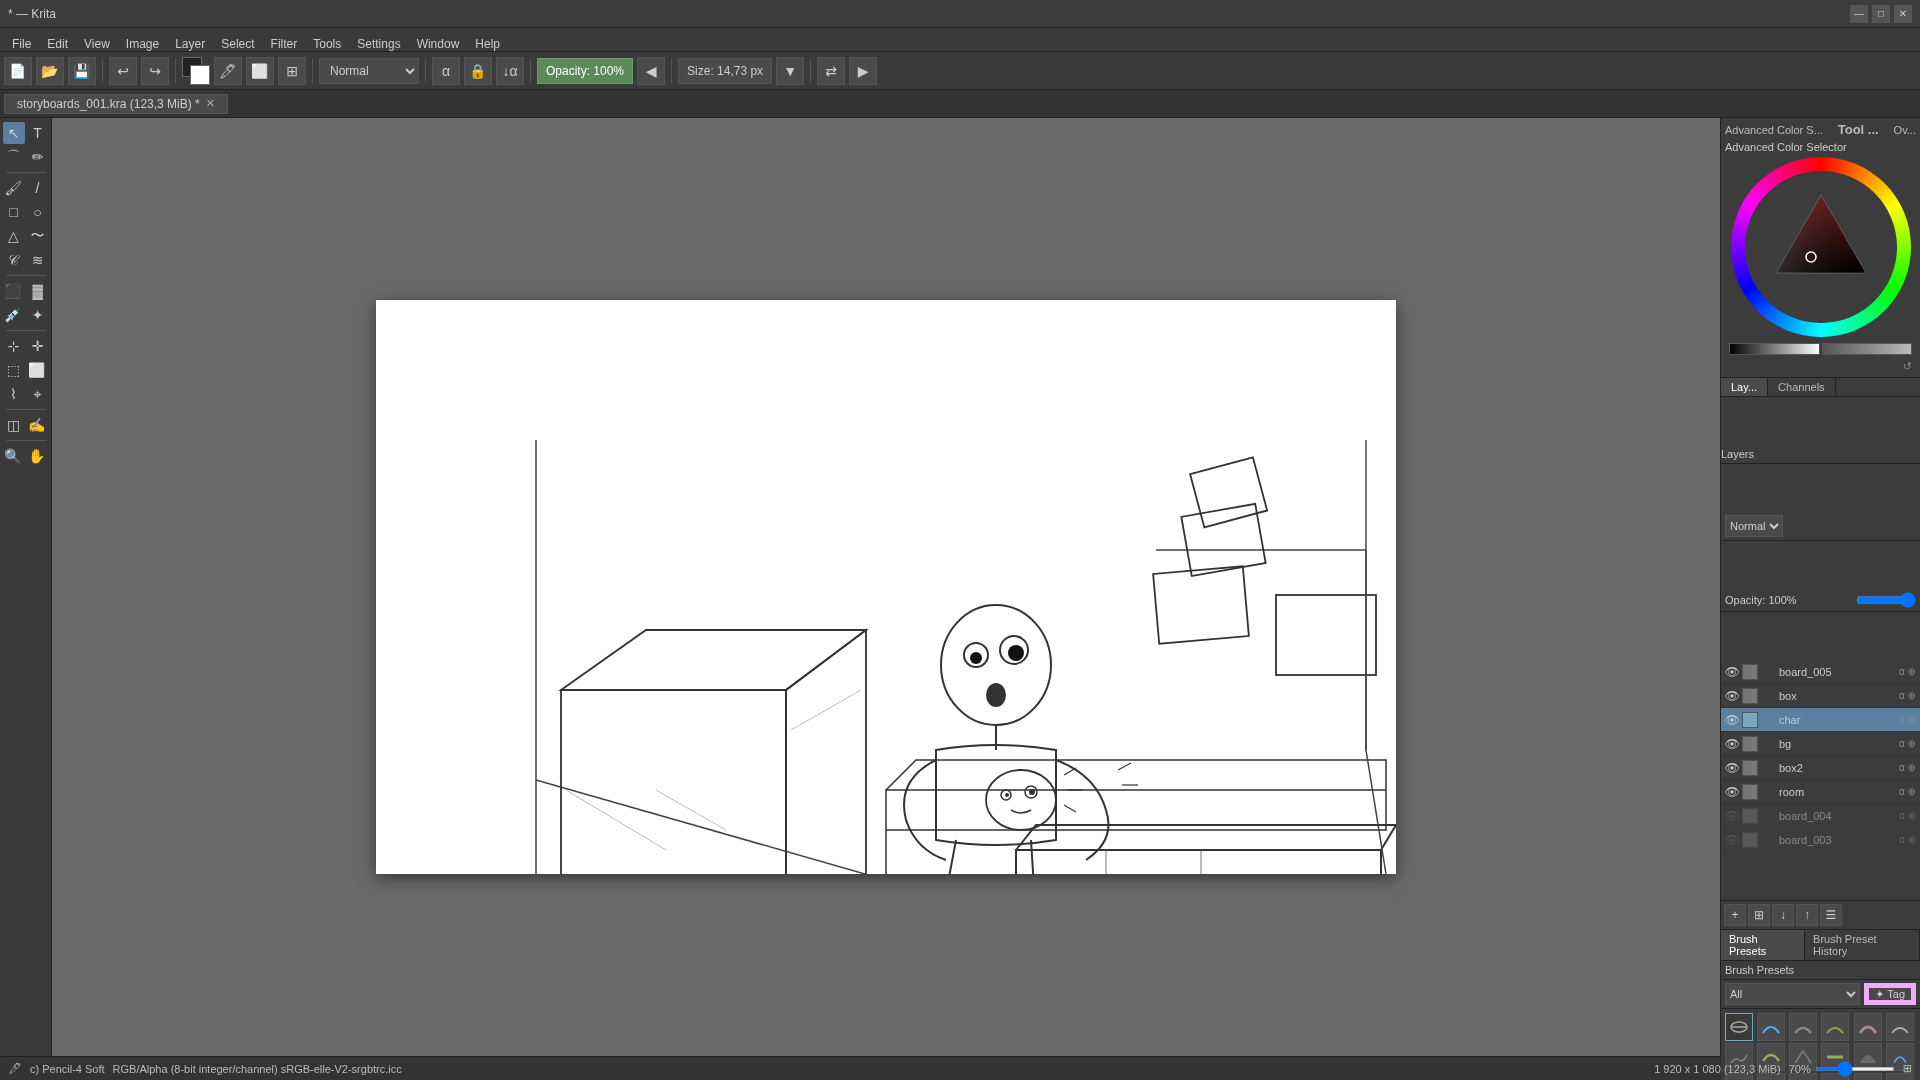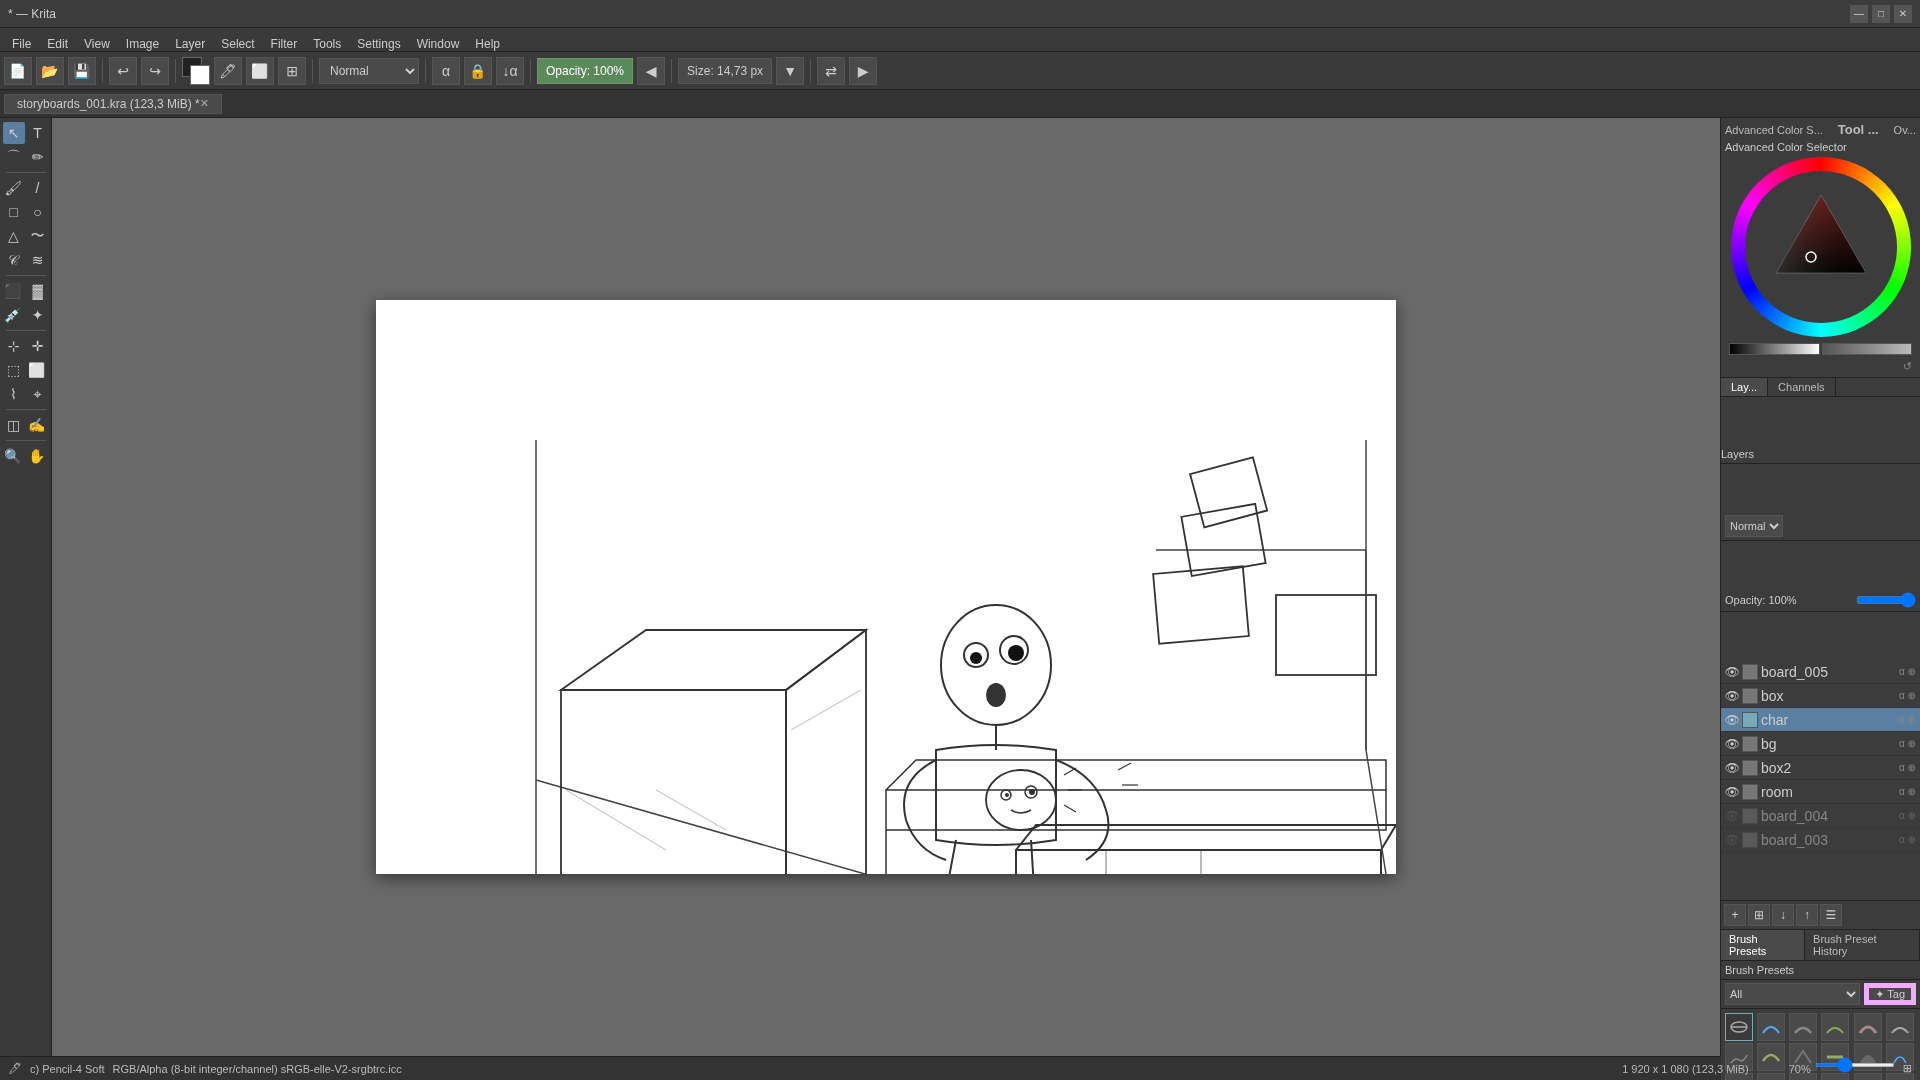--- a/index.html
+++ b/index.html
@@ -33,21 +33,21 @@
     #toolbar .tb-combo { height: 26px; background: #4a4a4a; border: 1px solid #555; color: #ccc; padding: 0 6px; font-size: 12px; min-width: 100px; }
     #toolbar .opacity-badge { background: #5a8a5a; color: #fff; padding: 2px 8px; font-size: 12px; border: 1px solid #6a9a6a; height: 26px; display: flex; align-items: center; }
     #toolbar .size-badge { background: #4a4a4a; border: 1px solid #555; color: #ccc; padding: 2px 8px; font-size: 12px; height: 26px; display: flex; align-items: center; }
 
     
     #doctab {
       width: 100%; height: 28px; background: #333;
       display: flex; align-items: center; padding: 0 4px;
       border-bottom: 1px solid #222;
     }
-    #doctab .tab { background: #4a4a4a; border: 1px solid #555; padding: 2px 12px; color: #ccc; font-size: 12px; display: flex; align-items: center; }
+    #doctab .tab { background: #4a4a4a; border: 1px solid #555; padding: 2px 12px; color: #ccc; font-size: 12px; display: flex; align-items: center; gap: 6px; }
     #doctab .tab .close-btn { cursor: pointer; color: #aaa; font-size: 11px; }
 
     
     #main-layout {
       width: 100%; height: calc(1080px - 28px - 24px - 38px - 28px - 24px);
       display: flex;
     }
 
     
     #toolbox {
@@ -121,21 +121,21 @@
     #layers-panel .layer-controls select { background: #4a4a4a; border: 1px solid #555; color: #ccc; font-size: 11px; height: 22px; }
     #layers-panel .opacity-control { display: flex; align-items: center; padding: 3px 4px; border-bottom: 1px solid #222; font-size: 11px; color: #ccc; }
     #layers-list { flex: 1; overflow-y: auto; }
     .layer-item {
       display: flex; align-items: center; height: 24px; padding: 0 4px; gap: 3px;
       border-bottom: 1px solid #333; cursor: pointer;
     }
     .layer-item.active { background: #5a7fa0; }
     .layer-vis { width: 14px; height: 14px; display: flex; align-items: center; justify-content: center; cursor: pointer; }
     .layer-icon { width: 16px; height: 16px; background: #777; border: 1px solid #555; font-size: 8px; }
-    .layer-name { font-size: 14px; color: #ccc; flex: 1; white-space: nowrap; overflow: hidden; }
+    .layer-name { font-size: 11px; color: #ccc; flex: 1; white-space: nowrap; overflow: hidden; margin-left: 18px; }
     .layer-actions { display: flex; gap: 2px; font-size: 10px; color: #888; }
     #layer-buttons { display: flex; padding: 3px; gap: 2px; border-top: 1px solid #222; }
     .layer-btn { width: 22px; height: 22px; background: #4a4a4a; border: 1px solid #555; color: #ccc; font-size: 12px; cursor: pointer; display: flex; align-items: center; justify-content: center; }
 
     
     #brush-panel {
       background: #3c3c3c; height: 220px; min-height: 220px;
       display: flex; flex-direction: column;
     }
     #brush-panel .brush-tabs { display: flex; border-bottom: 1px solid #222; }
@@ -151,21 +151,21 @@
     #brush-search input { flex: 1; background: #4a4a4a; border: 1px solid #555; color: #ccc; font-size: 11px; height: 22px; padding: 0 4px; }
 
     
     #statusbar {
       width: 100%; height: 24px; background: #333;
       display: flex; align-items: center; padding: 0 8px;
       border-top: 1px solid #222; justify-content: space-between;
     }
     #statusbar .status-left { display: flex; align-items: center; gap: 8px; color: #bbb; font-size: 11px; }
     #statusbar .status-right { display: flex; align-items: center; gap: 8px; color: #bbb; font-size: 11px; }
-    #statusbar .zoom-control { display: flex; align-items: flex-start; gap: 4px; margin-left: 32px; }
+    #statusbar .zoom-control { display: flex; align-items: center; gap: 4px; }
     #statusbar .zoom-slider { width: 80px; height: 4px; background: #555; }
 
     .color-wheel-svg { width: 100%; height: 100%; }
   </style>
 </head>
 <body>
 
 <div id="titlebar">
   <span>* — Krita</span>
   <div class="win-controls">

